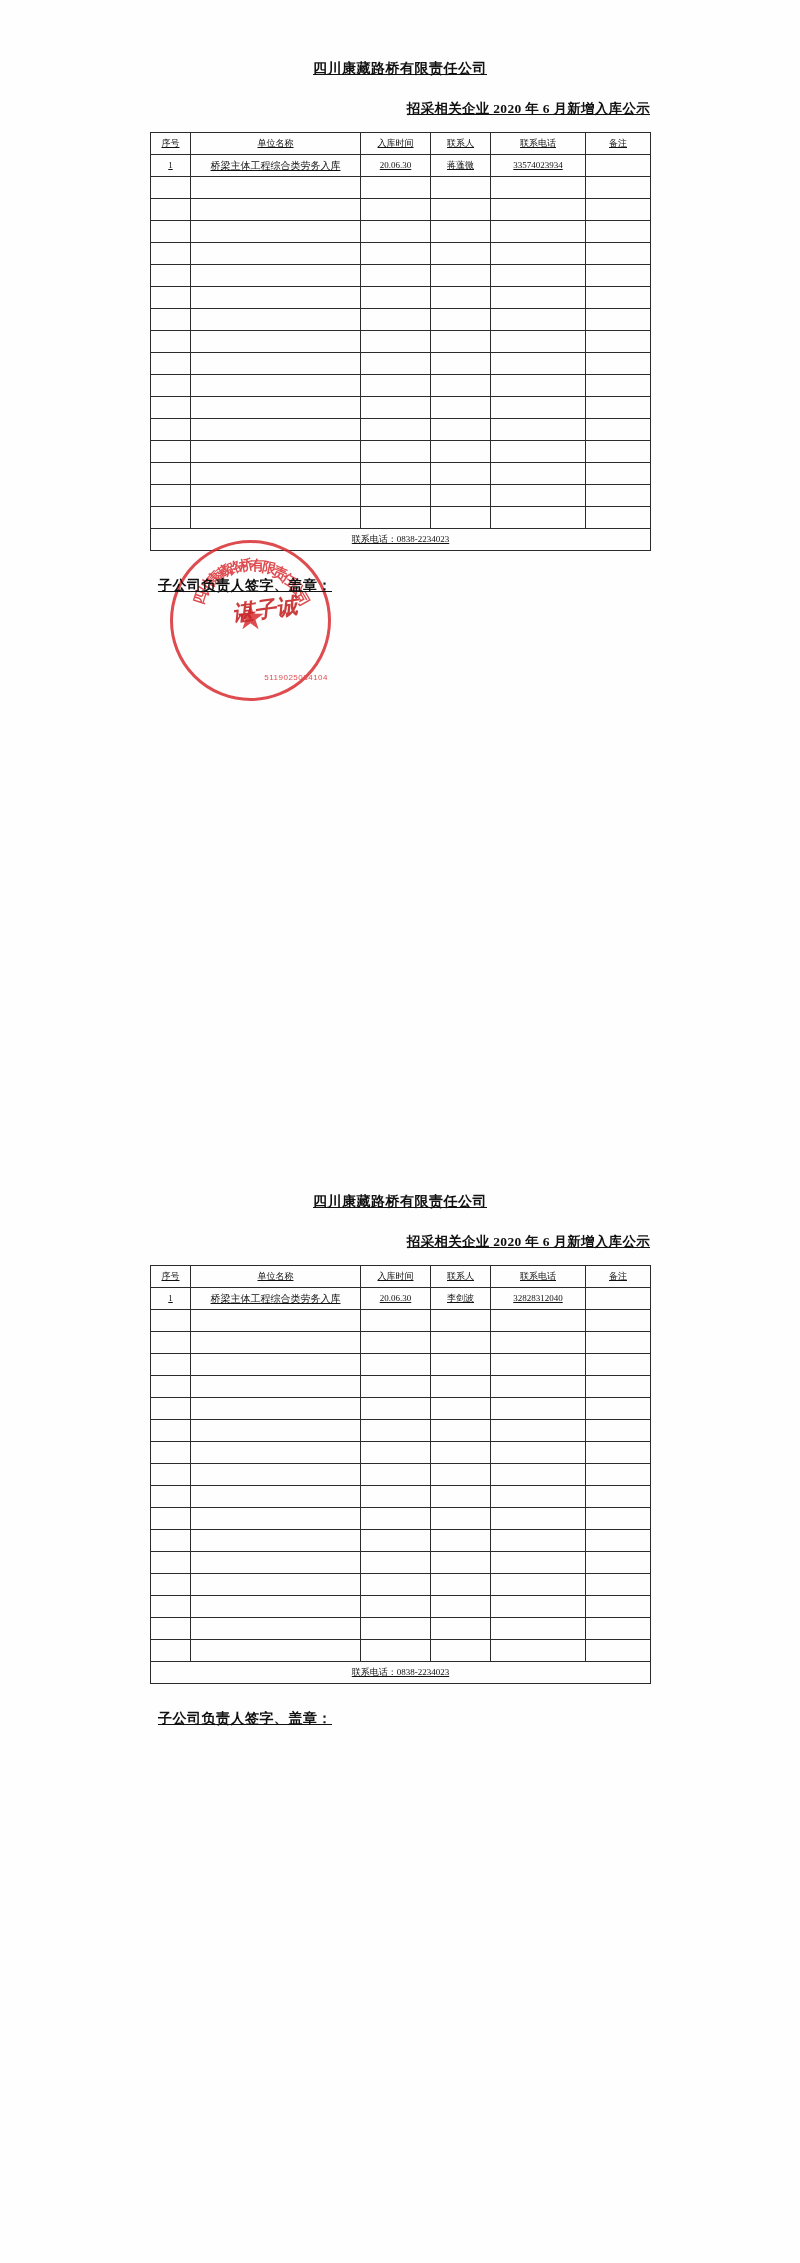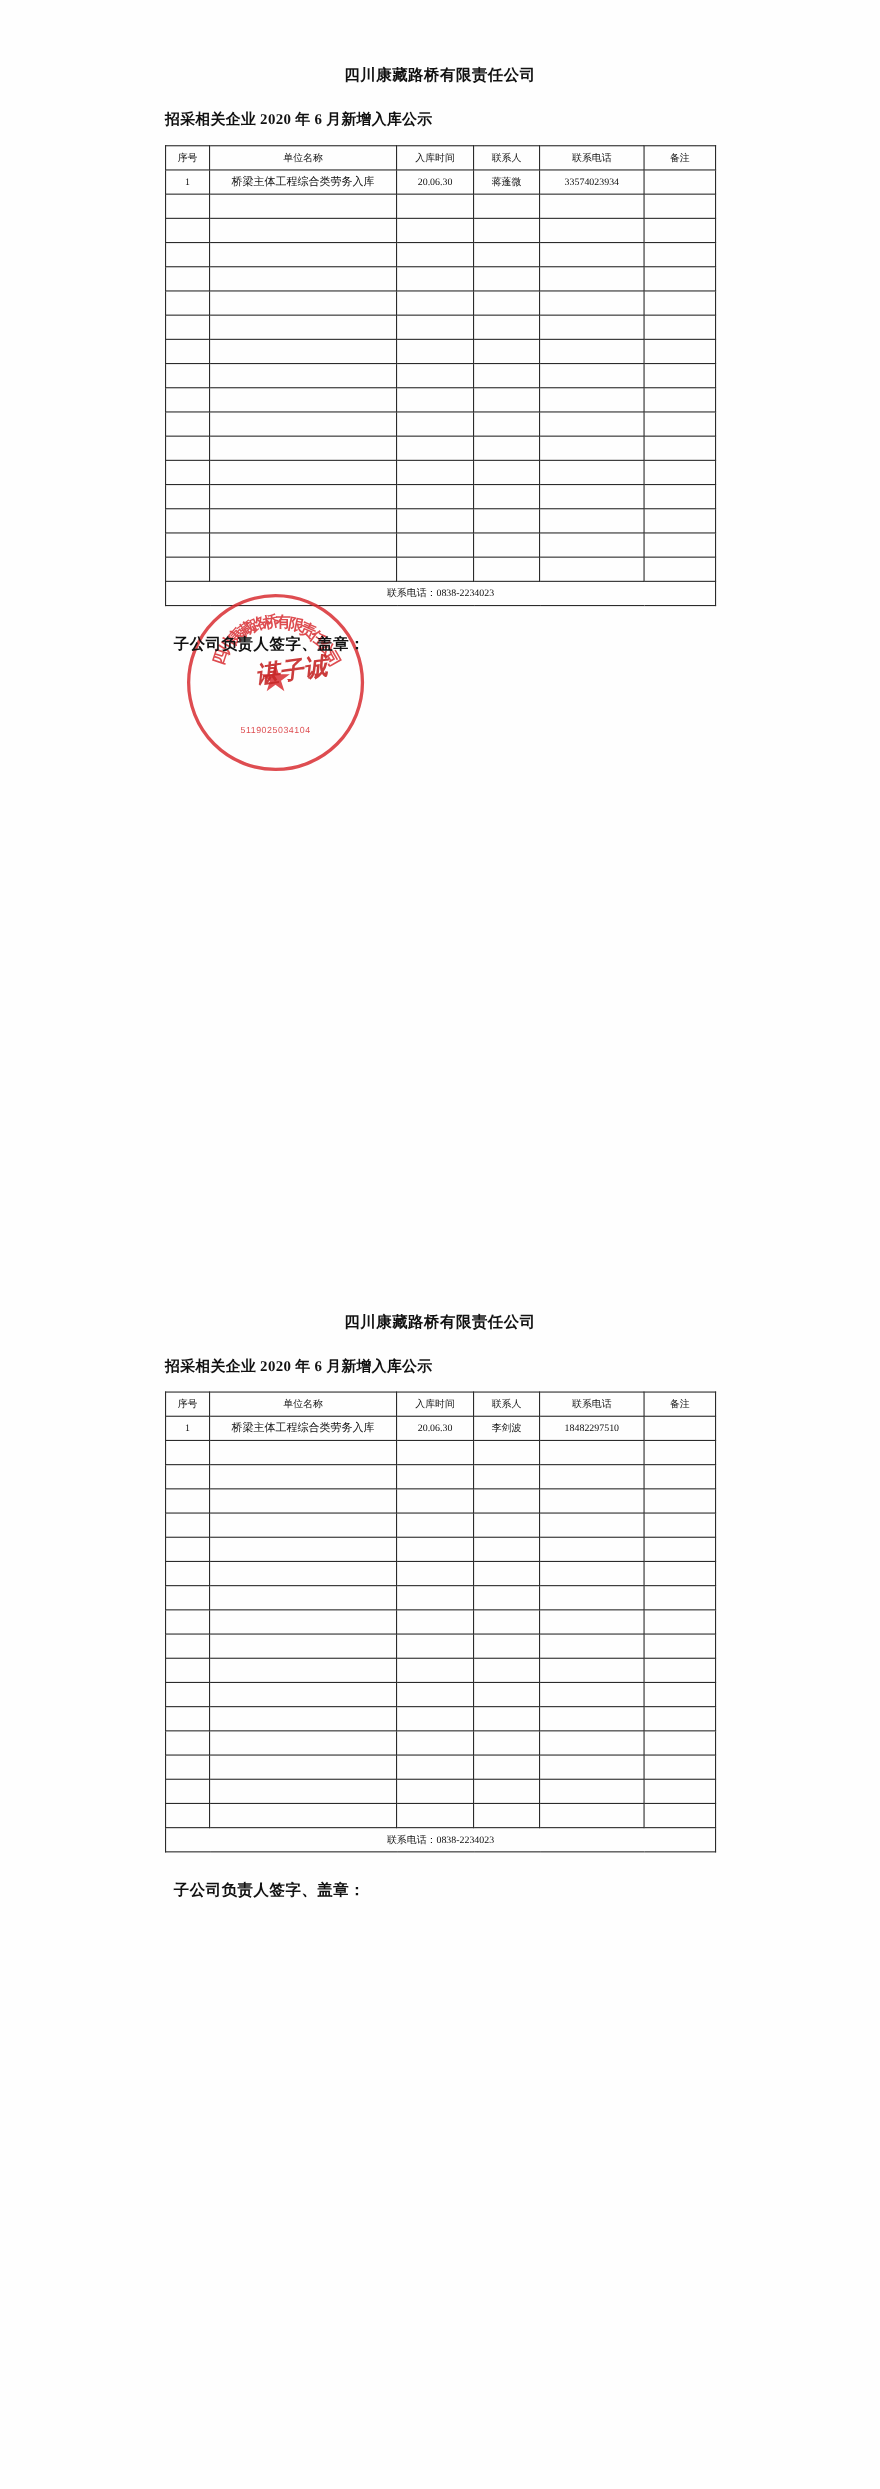--- a/index.html
+++ b/index.html
@@ -13,41 +13,42 @@
     font-family: "Liberation Serif", "DejaVu Serif", serif;
     color: #111;
     position: relative;
     overflow: hidden;
   }
   .page {
     position: relative;
     width: 800px;
     background: #fefefe;
     box-sizing: border-box;
+    text-decoration: underline;
   }
   .page-1 { height: 1131px; }
   .page-2 { height: 1132px; }
 
   .sheet {
     position: relative;
     width: 500px;
     margin: 0 auto;
     padding-top: 60px;
   }
   .page-2 .sheet { padding-top: 62px; }
 
   .doc-title {
     text-align: center;
     font-weight: bold;
     font-size: 14px;
     letter-spacing: 0.5px;
     margin-bottom: 22px;
   }
   .doc-subtitle {
-    text-align: left;
+    text-align: right;
     font-weight: bold;
     font-size: 13.5px;
     letter-spacing: 0.3px;
     margin-bottom: 14px;
   }
 
   table.grid {
     border-collapse: collapse;
     width: 500px;
     table-layout: fixed;
@@ -134,22 +135,22 @@
     margin-top: -20px;
     color: #d7262b;
     font-size: 34px;
     line-height: 34px;
     text-align: center;
   }
   .stamp .stamp-code {
     position: absolute;
     left: 0;
     right: 0;
-    bottom: 30px;
-    text-align: center;
+    bottom: 16px;
+    text-align: right;
     font-size: 8px;
     color: #d7262b;
     letter-spacing: 0.5px;
     font-family: "Liberation Sans", sans-serif;
   }
   .hand-sign {
     position: absolute;
     color: #c62828;
     font-size: 22px;
     font-family: "Liberation Serif", "DejaVu Serif", serif;
@@ -374,21 +375,21 @@
           <td>入库时间</td>
           <td>联系人</td>
           <td>联系电话</td>
           <td>备注</td>
         </tr>
         <tr class="data-row">
           <td>1</td>
           <td class="name-cell">桥梁主体工程综合类劳务入库</td>
           <td>20.06.30</td>
           <td>李剑波</td>
-          <td>18482297510</td>
+          <td>32828312040</td>
           <td></td>
         </tr>
         <tr class="empty-row">
             <td></td>
             <td></td>
             <td></td>
             <td></td>
             <td></td>
             <td></td>
           </tr>

